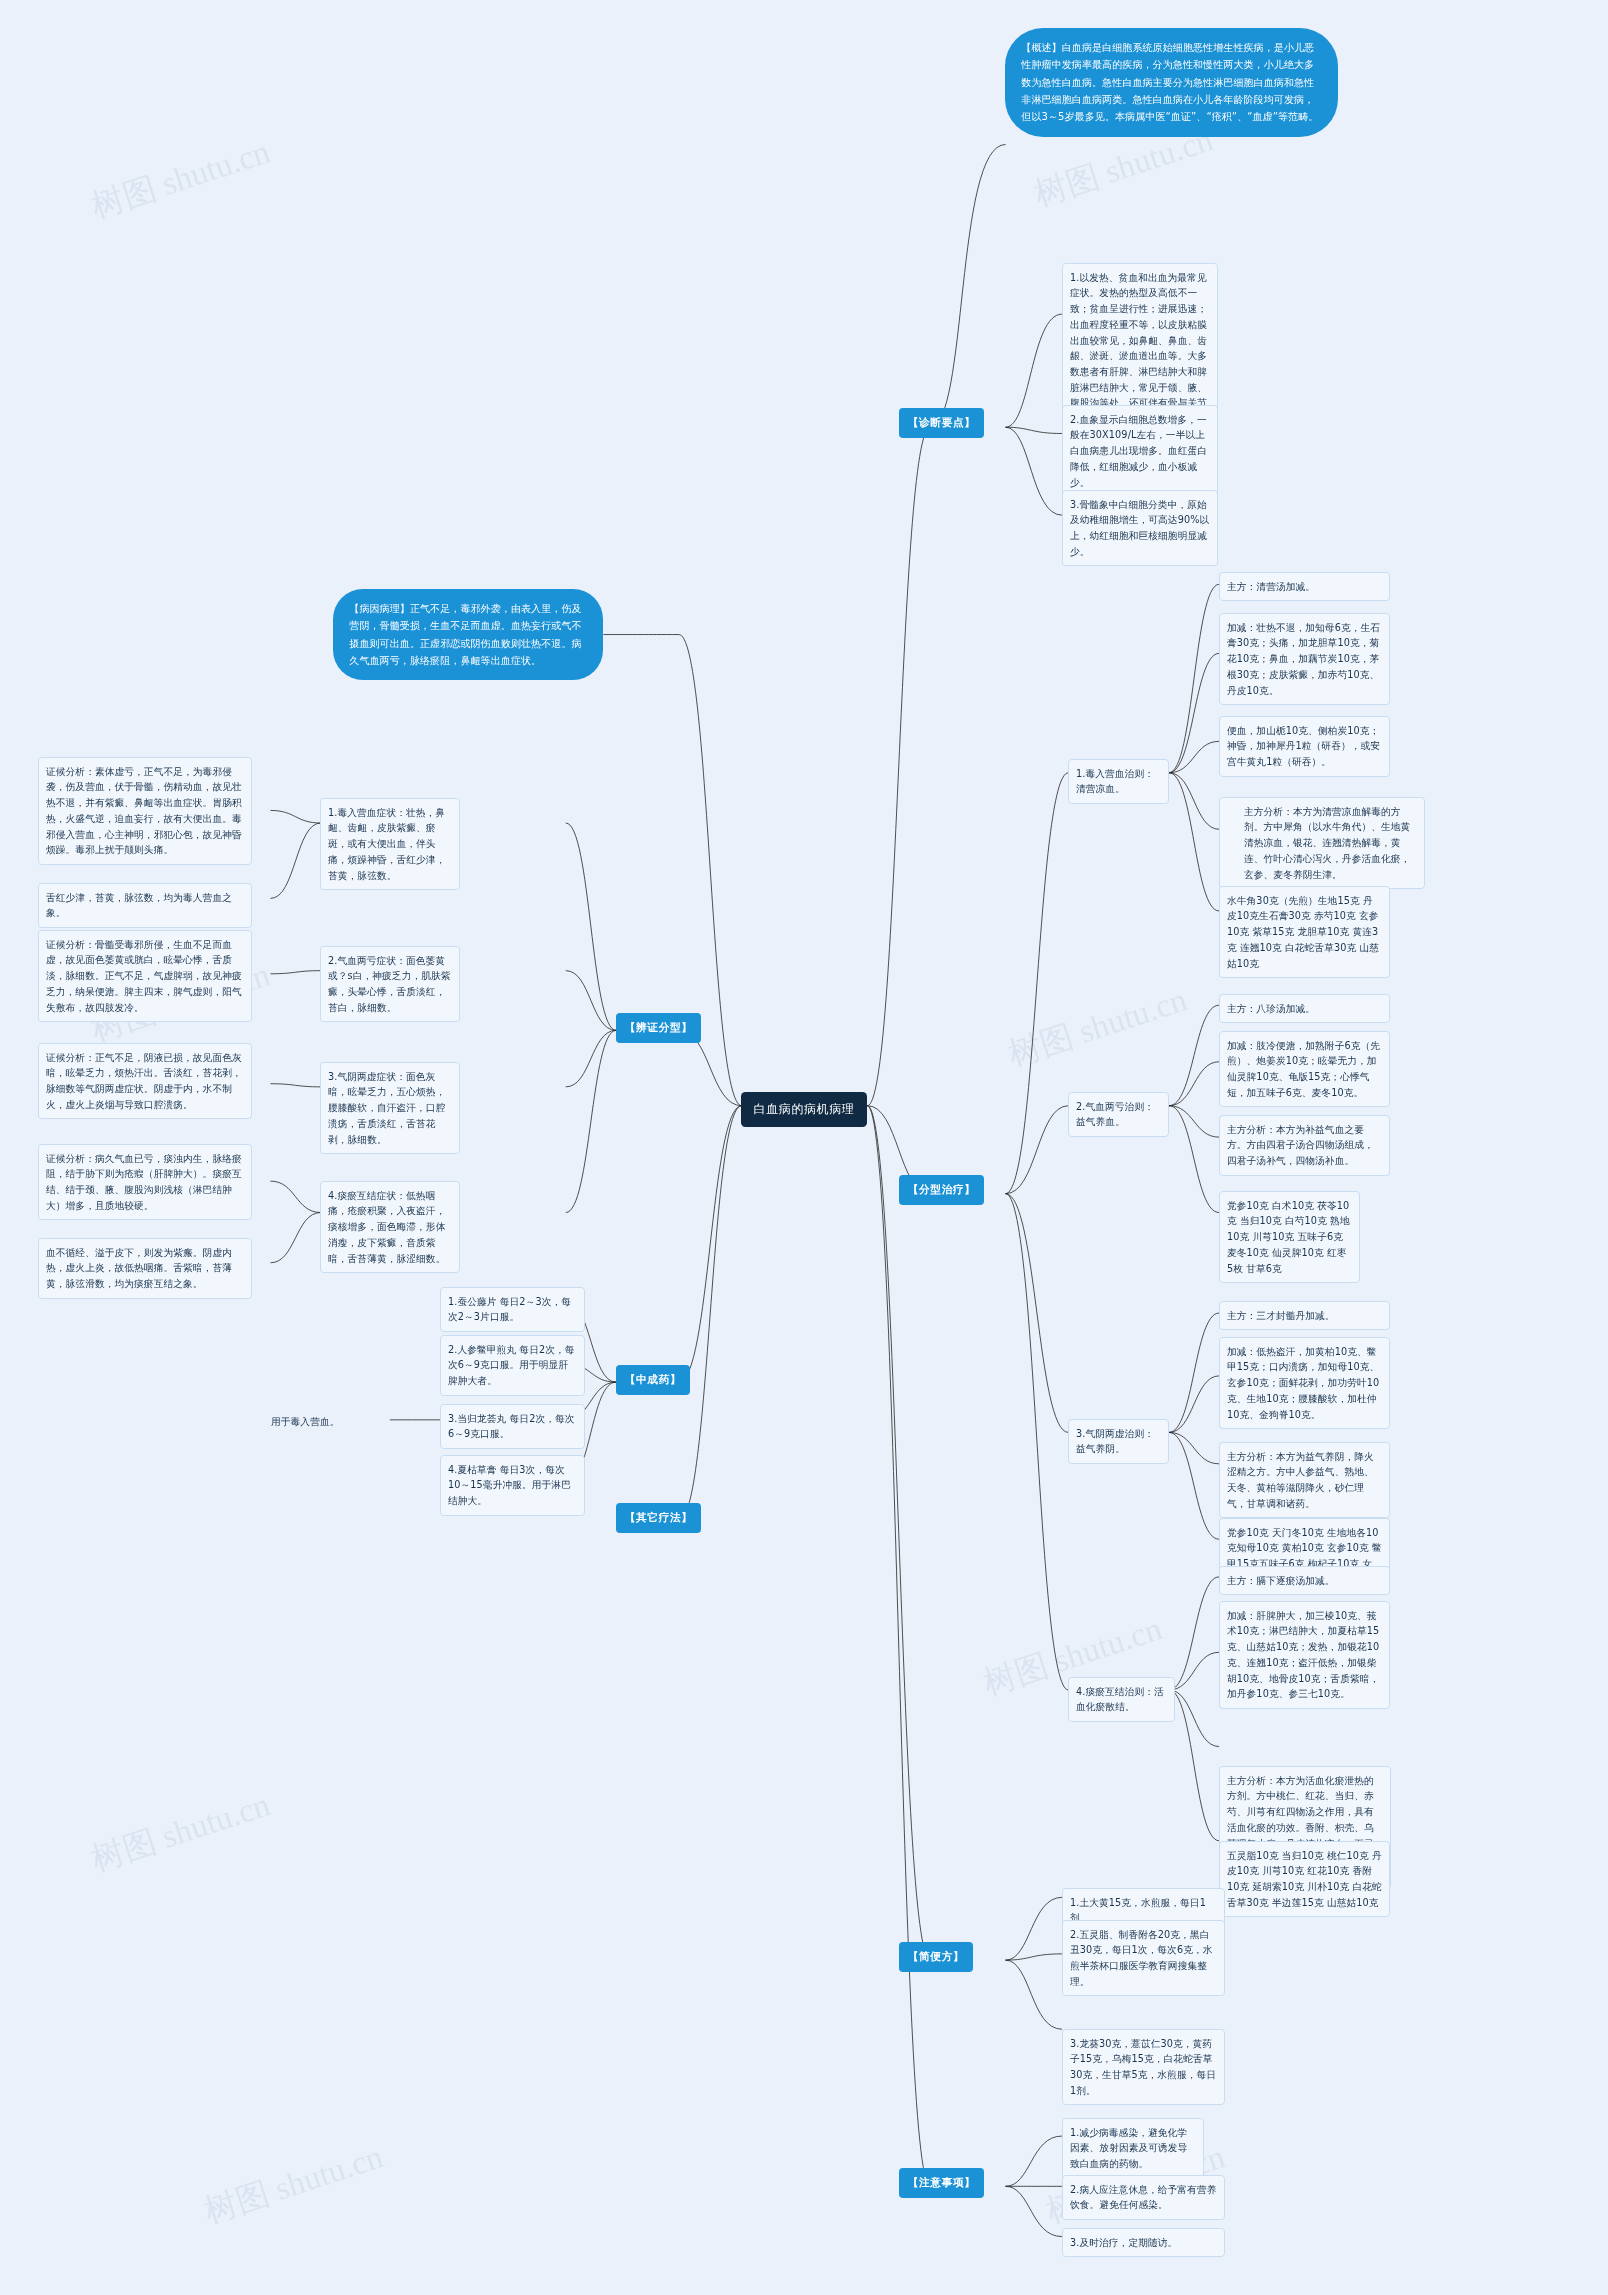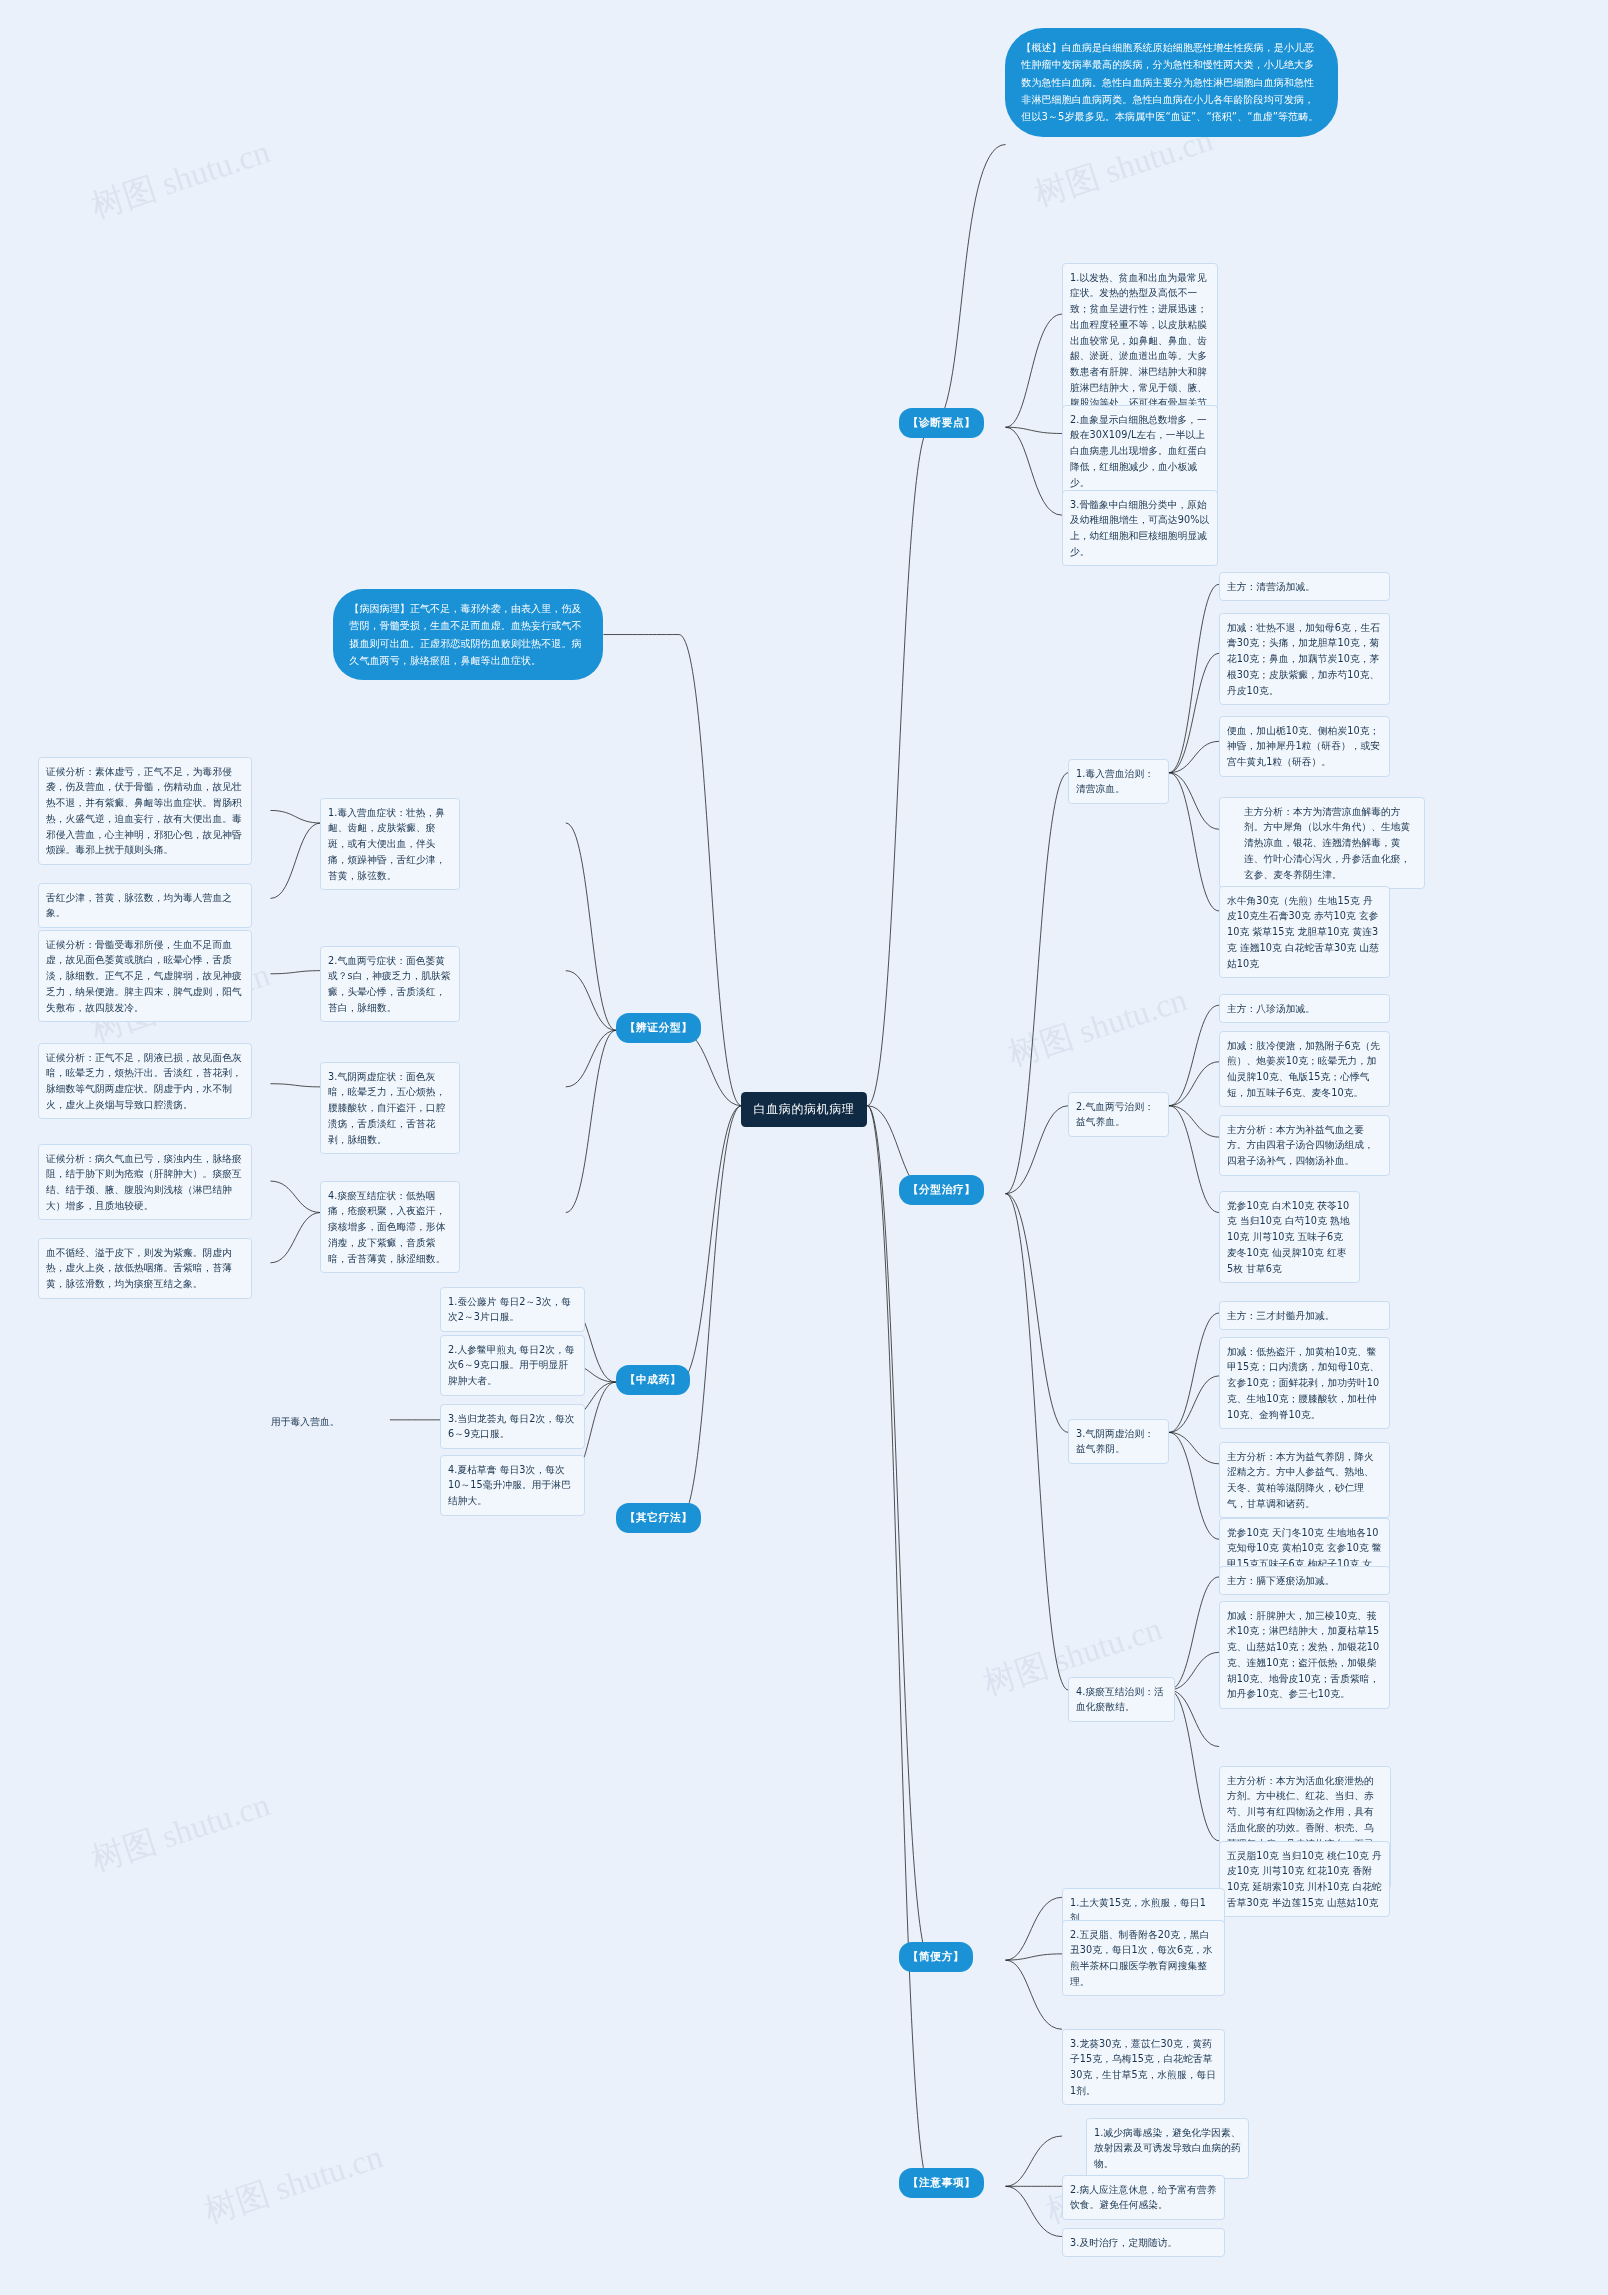--- a/index.html
+++ b/index.html
@@ -24,21 +24,21 @@
   .plain{
     background:#f2f7fd;
     border:0.6px solid #c8dcf2;
     color:#17324d;
     padding:5.7px 7px;
   }
   
   .pill{
     background:#1b91d6;
     color:#fff;
-    border-radius:13px;
+    border-radius:4px;
     padding:6.3px 8.8px;
     font-size:10.7px;
     text-align:center;
     font-weight:bold;
     letter-spacing:0.6px;
     white-space:nowrap;
   }
   
   .blob{
     background:#1b91d6;
@@ -189,21 +189,21 @@
 
 <div class="node plain" style="left:1219px;top:1566px;width:171px;">主方：膈下逐瘀汤加减。</div>
 <div class="node plain" style="left:1219px;top:1601px;width:171px;">加减：肝脾肿大，加三棱10克、莪术10克；淋巴结肿大，加夏枯草15克、山慈姑10克；发热，加银花10克、连翘10克；盗汗低热，加银柴胡10克、地骨皮10克；舌质紫暗，加丹参10克、参三七10克。</div>
 <div class="node plain" style="left:1219px;top:1722px;width:172px;margin-top:44px;">主方分析：本方为活血化瘀泄热的方剂。方中桃仁、红花、当归、赤芍、川芎有红四物汤之作用，具有活血化瘀的功效。香附、枳壳、乌药理气止痛，丹皮清热凉血，五灵脂散瘀止痛，延胡索理气止痛，甘草调和诸药。</div>
 <div class="node plain" style="left:1219px;top:1841px;width:171px;">五灵脂10克 当归10克 桃仁10克 丹皮10克 川芎10克 红花10克 香附10克 延胡索10克 川朴10克 白花蛇舌草30克 半边莲15克 山慈姑10克</div>
 
 <div class="node plain" style="left:1062px;top:1888px;width:163px;">1.土大黄15克，水煎服，每日1剂。</div>
 <div class="node plain" style="left:1062px;top:1920px;width:163px;">2.五灵脂、制香附各20克，黑白丑30克，每日1次，每次6克，水煎半茶杯口服医学教育网搜集整理。</div>
 <div class="node plain" style="left:1062px;top:2005px;width:163px;margin-top:24px;">3.龙葵30克，薏苡仁30克，黄药子15克，乌梅15克，白花蛇舌草30克，生甘草5克，水煎服，每日1剂。</div>
 
-<div class="node plain" style="left:1062px;top:2118px;width:163px;margin-left:24px;">1.减少病毒感染，避免化学因素、放射因素及可诱发导致白血病的药物。</div>
+<div class="node plain" style="left:1062px;top:2118px;width:142px;">1.减少病毒感染，避免化学因素、放射因素及可诱发导致白血病的药物。</div>
 <div class="node plain" style="left:1062px;top:2175px;width:163px;">2.病人应注意休息，给予富有营养饮食。避免任何感染。</div>
 <div class="node plain" style="left:1062px;top:2228px;width:163px;">3.及时治疗，定期随访。</div>
 
 <div class="node plain" style="left:320px;top:798px;width:140px;">1.毒入营血症状：壮热，鼻衄、齿衄，皮肤紫癜、瘀斑，或有大便出血，伴头痛，烦躁神昏，舌红少津，苔黄，脉弦数。</div>
 <div class="node plain" style="left:320px;top:946px;width:140px;">2.气血两亏症状：面色萎黄或？s白，神疲乏力，肌肤紫癜，头晕心悸，舌质淡红，苔白，脉细数。</div>
 <div class="node plain" style="left:320px;top:1062px;width:140px;">3.气阴两虚症状：面色灰暗，眩晕乏力，五心烦热，腰膝酸软，自汗盗汗，口腔溃疡，舌质淡红，舌苔花剥，脉细数。</div>
 <div class="node plain" style="left:320px;top:1181px;width:140px;">4.痰瘀互结症状：低热咽痛，疮瘀积聚，入夜盗汗，痰核增多，面色晦滞，形体消瘦，皮下紫癜，音质紫暗，舌苔薄黄，脉涩细数。</div>
 
 <div class="node plain" style="left:38px;top:757px;width:214px;">证候分析：素体虚亏，正气不足，为毒邪侵袭，伤及营血，伏于骨髓，伤精动血，故见壮热不退，并有紫癜、鼻衄等出血症状。胃肠积热，火盛气逆，迫血妄行，故有大便出血。毒邪侵入营血，心主神明，邪犯心包，故见神昏烦躁。毒邪上扰于颠则头痛。</div>
 <div class="node plain" style="left:38px;top:883px;width:214px;">舌红少津，苔黄，脉弦数，均为毒人营血之象。</div>

